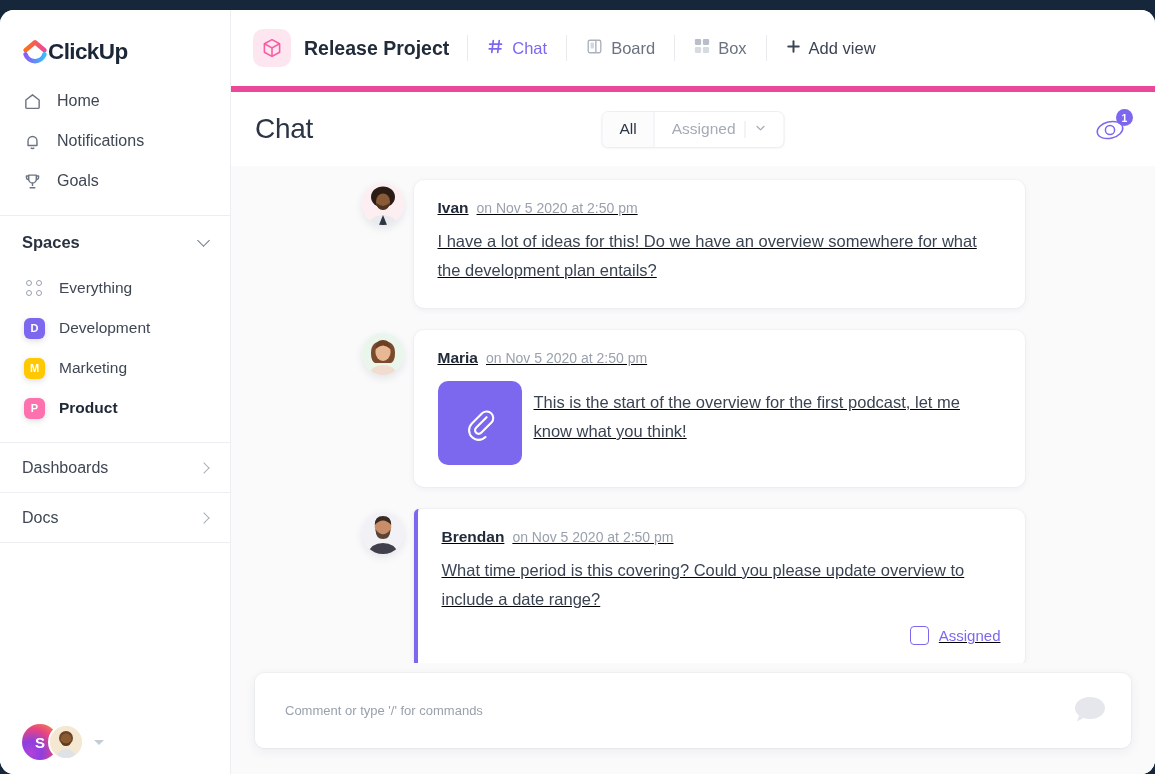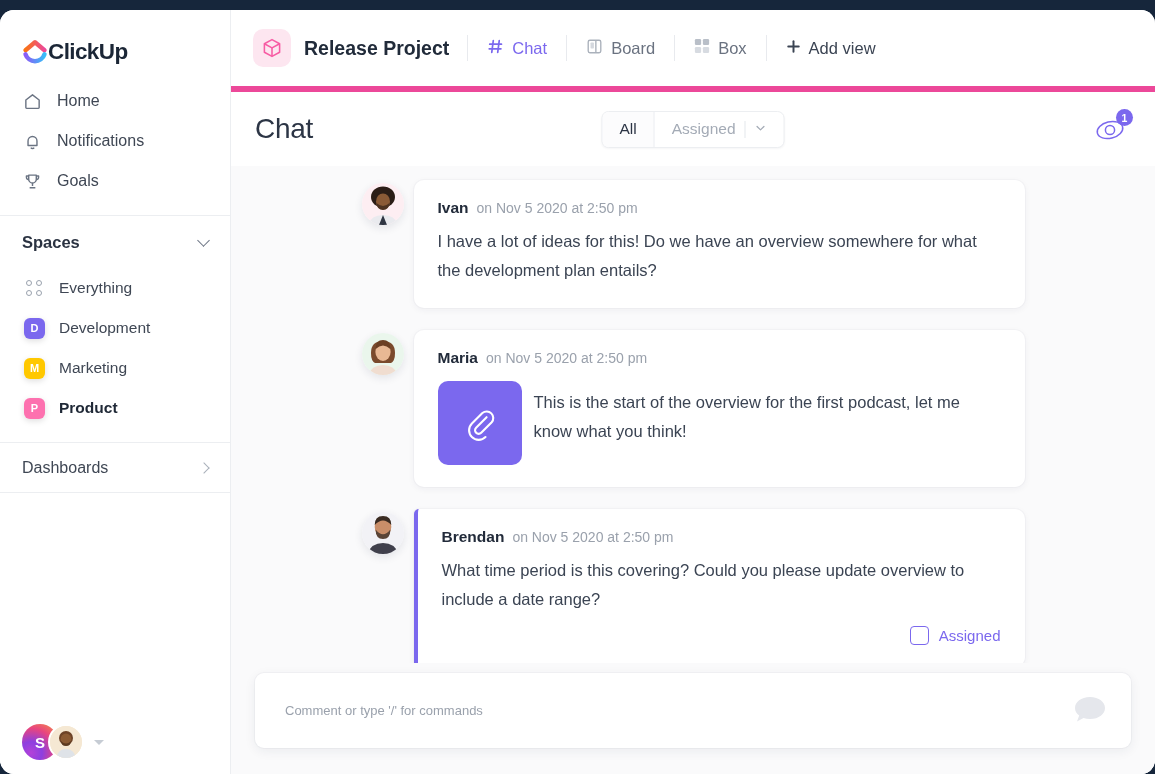--- a/index.html
+++ b/index.html
@@ -153,21 +153,21 @@
   }
   .watch-badge {
     position: absolute; right: -2px; top: -4px;
     min-width: 17px; height: 17px; border-radius: 9px; background: #7b68ee;
     color: #fff; font-size: 10.5px; font-weight: bold;
     display: flex; align-items: center; justify-content: center; padding: 0 4px;
   }
 
   .thread { flex: 1 1 auto; overflow: hidden; padding-top: 14px; }
   .msg { display: flex; align-items: flex-start; gap: 10px;
-         max-width: 663px; margin: 0 auto 22px auto; }
+         max-width: 663px; margin: 0 auto 22px auto; text-decoration: underline; }
   .avatar-wrap {
     width: 42px; height: 42px; border-radius: 50%; flex: 0 0 42px;
     margin-top: 3px; overflow: hidden;
     box-shadow: 0 3px 9px rgba(30,40,70,0.10);
   }
   .card {
     flex: 1 1 auto; background: #fff; border-radius: 10px;
     box-shadow: 0 2px 7px rgba(30,40,70,0.055), 0 0 0 1px rgba(30,40,70,0.025);
     padding: 19px 24px 22px 24px; position: relative; min-width: 0;
   }
@@ -287,20 +287,24 @@
         <span class="lbl">Product</span>
       </div>
     </div>
 
     <div style="height:14px"></div>
 
     <div class="sec-row">
       <span class="t">Dashboards</span>
       <span class="chev-r"></span>
     </div>
+    <div class="sec-row">
+      <span class="t">Docs</span>
+      <span class="chev-r"></span>
+    </div>
     <div style="border-top:1px solid #eceef1"></div>
 
     <div class="sidebar-bottom">
       <div class="av-stack">
         <div class="av-s">S</div>
         <div class="av-p">
           <svg width="32" height="32" viewBox="0 0 32 32">
             <rect width="32" height="32" fill="#f5e8d3"></rect>
             <circle cx="16" cy="12" r="7" fill="#6d4327"></circle>
             <path d="M6 32 q2-9 10-9 t10 9 z" fill="#dfe3e8"></path>

